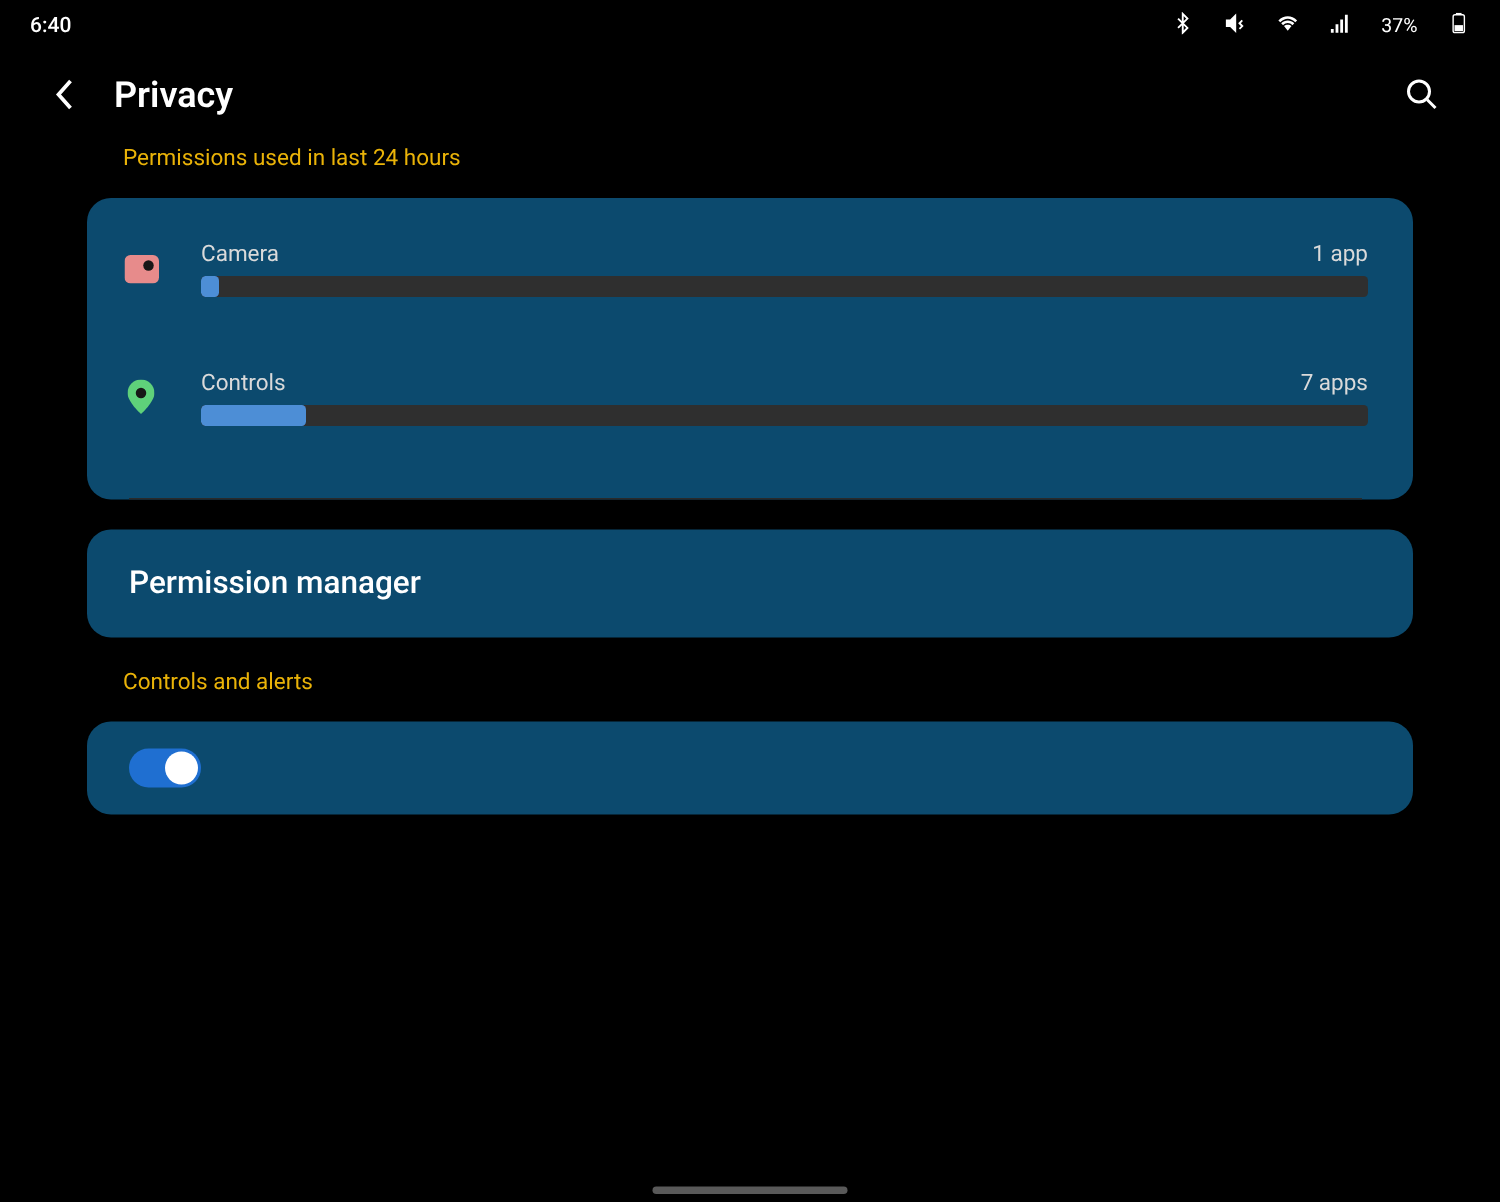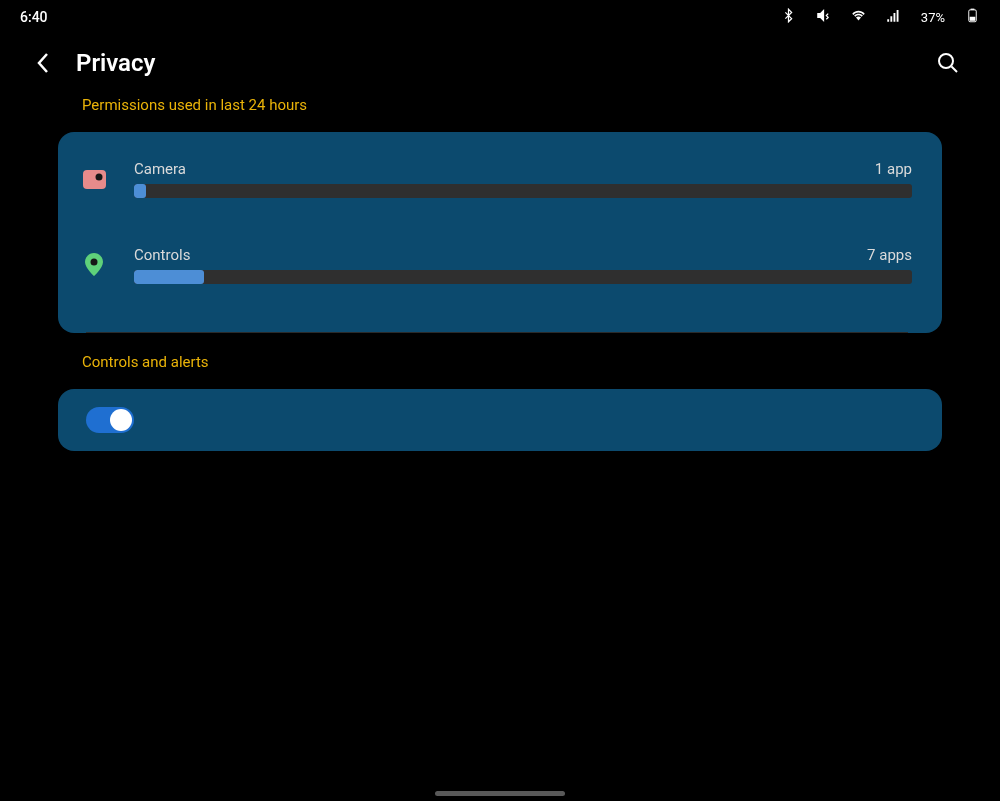--- a/index.html
+++ b/index.html
@@ -246,20 +246,21 @@
         </div>
         <div class="bar-bg">
             <div class="bar-fill" style="width:9%"></div>
           </div>
       </div>
     </div>
 
     <div class="divider"></div>
   </div>
 
+  <div class="card simple-card">Permission manager</div>
 
   <div class="section-label">Controls and alerts</div>
 
   <div class="card toggle-card">
     <div class="switch">
       <div class="switch-knob"></div>
     </div>
   </div>
 </div>
 

